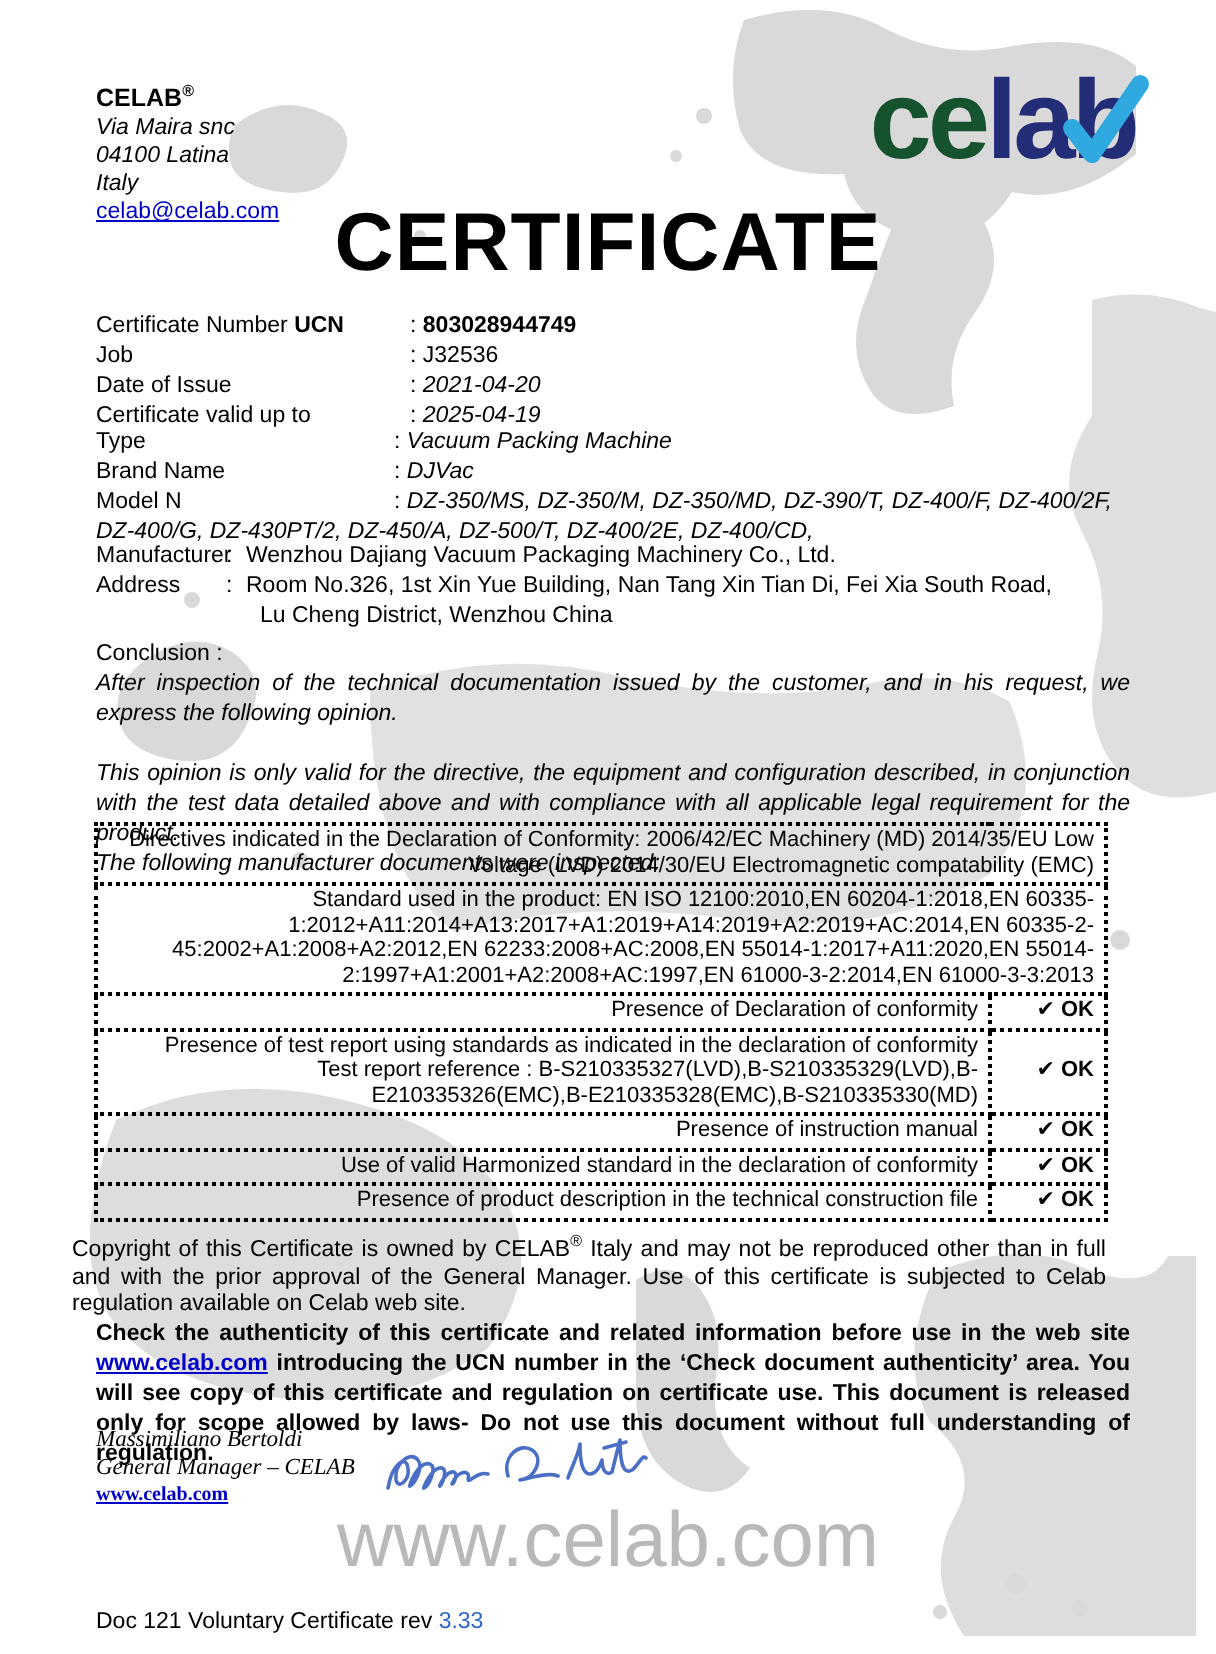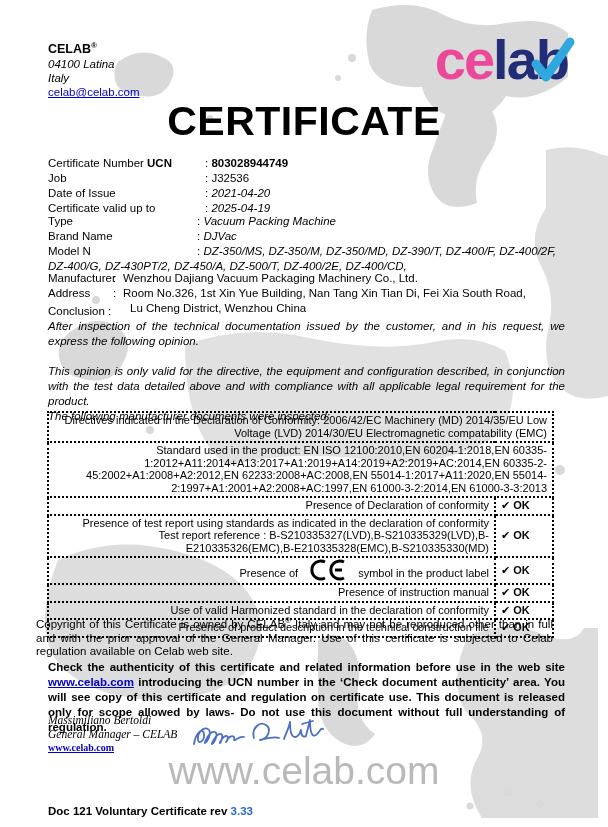--- a/index.html
+++ b/index.html
@@ -14,21 +14,21 @@
 
   
   .hdr-left{left:48px;top:38px;width:200px;}
   .hdr-company{font-weight:bold;font-size:12.5px;}
   .hdr-company sup{font-size:8px;}
   .hdr-addr{font-style:italic;line-height:14px;}
   a.lnk{color:#0000c8;text-decoration:underline;}
   .hdr-email{line-height:14px;}
 
   .logo{right:40px;top:30px;font-weight:bold;font-size:56px;letter-spacing:-2px;line-height:60px;}
-  .logo .p1{color:#ec4899;}
+  .logo .p1{color:#14532d;}
   .logo .p2{color:#232c77;}
   .logo .chk{position:absolute;right:-12px;top:2px;}
 
   .title{left:0;top:104px;width:608px;text-align:center;
     font-size:41px;font-weight:bold;letter-spacing:.5px;line-height:34px;}
 
   
   .details{left:48px;top:156px;width:520px;}
   .kv{line-height:15px;}
   .kv .lbl{display:inline-block;width:157px;}
@@ -36,47 +36,47 @@
   .product .lbl{width:149px;}
   .bold{font-weight:bold;margin-top:12px;}
   .ital{font-style:italic;}
 
   .mfr{left:48px;top:271px;width:520px;}
   .mfr .row{display:flex;line-height:15px;}
   .mfr .lbl2{width:65px;flex:none;}
   .mfr .col{width:10px;flex:none;}
   .addr2{padding-left:7px;}
 
-  .conclusion{left:48px;top:304px;width:517px;}
+  .conclusion{left:48px;top:320px;width:517px;}
   .conclusion .para{font-style:italic;text-align:justify;margin:0 0 15px 0;}
   .conclusion .para.tight{margin:0;}
 
   
   .tblwrap{left:47px;top:411px;width:507px;}
   table.conf{border-collapse:collapse;width:100%;font-size:11px;line-height:12.5px;}
   table.conf{border:2px dotted #000;}
   table.conf td{border:2px dotted #000;padding:1px 5px 2px 5px;vertical-align:middle;}
   td.cell-text{white-space:pre-line;text-align:right;}
-  td.cell-ok{width:46px;text-align:left;font-weight:bold;white-space:nowrap;}
+  td.cell-ok{width:46px;text-align:right;font-weight:bold;white-space:nowrap;}
   td.ce-row{padding-top:7px;padding-bottom:7px;}
   .ce-ico{margin:0 12px;vertical-align:-4px;}
 
   .copyright{left:36px;top:614px;width:517px;text-align:justify;line-height:13.8px;}
   .copyright sup{font-size:8px;}
   .authenticity{left:48px;top:660px;width:517px;font-weight:bold;text-align:justify;line-height:15px;}
   a.lnk-b{color:#0000c8;text-decoration:underline;font-weight:bold;}
 
   .signatory{left:48px;top:714px;width:220px;font-style:italic;line-height:13.5px;font-family:Liberation Serif, serif;}
   .signatory .slink{font-style:normal;font-size:10px;font-weight:bold;}
   .sign-svg{position:absolute;left:188px;top:712px;z-index:2;}
 
   .watermark{left:0;top:750px;width:608px;text-align:center;
     font-size:39px;color:#b9b9b9;letter-spacing:0px;line-height:42px;font-weight:400;z-index:1;}
 
-  .footer{left:48px;top:804px;width:400px;font-weight:bold;font-size:11.5px;}
+  .footer{left:48px;top:804px;width:400px;font-weight:normal;font-size:11.5px;}
   .rev{color:#2e66cc;}
 </style>
 </head>
 <body>
 
 <div class="page">
 
   <svg class="map-svg" viewBox="0 0 608 827" aria-hidden="true">
     <g fill="#d9d9d9">
       <path d="M118,62 q22,-16 44,-5 q17,7 9,24 q-8,18 -30,15 q-24,-3 -26,-16 q-2,-11 3,-18Z"></path>
@@ -95,20 +95,21 @@
         <circle cx="338" cy="78" r="3"></circle>
         <circle cx="210" cy="118" r="3"></circle>
       <circle cx="96" cy="300" r="4"></circle>
         <circle cx="150" cy="430" r="4"></circle>
         <circle cx="560" cy="470" r="5"></circle>
     </g>
   </svg>
 
   <div class="layer hdr-left">
     <div class="hdr-company"><span>CELAB</span><sup>®</sup></div>
+    <div class="hdr-addr">Via Maira snc</div>
     <div class="hdr-addr">04100 Latina</div>
     <div class="hdr-addr">Italy</div>
     <div class="hdr-email"><a class="lnk" href="#">celab@celab.com</a></div>
   </div>
 
   <div class="layer logo">
     <span class="p1">ce</span><span class="p2">lab</span>
     <svg class="chk" width="58" height="58" viewBox="0 0 58 58">
       <polyline points="14,32 24,45 48,10" fill="none" stroke="#2fa8df" stroke-width="9" stroke-linecap="round" stroke-linejoin="round"></polyline>
     </svg>
@@ -175,28 +176,20 @@
           <tr>
             <td class="cell-text" colspan="2">Standard used in the product: EN ISO 12100:2010,EN 60204-1:2018,EN 60335-1:2012+A11:2014+A13:2017+A1:2019+A14:2019+A2:2019+AC:2014,EN 60335-2-45:2002+A1:2008+A2:2012,EN 62233:2008+AC:2008,EN 55014-1:2017+A11:2020,EN 55014-2:1997+A1:2001+A2:2008+AC:1997,EN 61000-3-2:2014,EN 61000-3-3:2013</td>
           </tr>
           <tr>
             <td class="cell-text">Presence of Declaration of conformity</td>
             <td class="cell-ok">✔ OK</td>
           </tr>
           <tr>
             <td class="cell-text">Presence of test report using standards as indicated in the declaration of conformity
 Test report reference : B-S210335327(LVD),B-S210335329(LVD),B-E210335326(EMC),B-E210335328(EMC),B-S210335330(MD)</td>
-            <td class="cell-ok">✔ OK</td>
-          </tr>
-          <tr>
-            <td class="cell-text ce-row"><span>Presence of</span><svg width="36" height="22" viewBox="0 0 36 22" class="ce-ico">
-                <path d="M15,3 A9,9 0 1 0 15,19" fill="none" stroke="#000" stroke-width="3"></path>
-                <path d="M34,3 A9,9 0 1 0 34,19" fill="none" stroke="#000" stroke-width="3"></path>
-                <path d="M25,11 L32,11" fill="none" stroke="#000" stroke-width="3"></path>
-              </svg><span>symbol in the product label</span></td>
             <td class="cell-ok">✔ OK</td>
           </tr>
           <tr>
             <td class="cell-text">Presence of instruction manual</td>
             <td class="cell-ok">✔ OK</td>
           </tr>
           <tr>
             <td class="cell-text">Use of valid Harmonized standard in the declaration of conformity</td>
             <td class="cell-ok">✔ OK</td>
           </tr>

